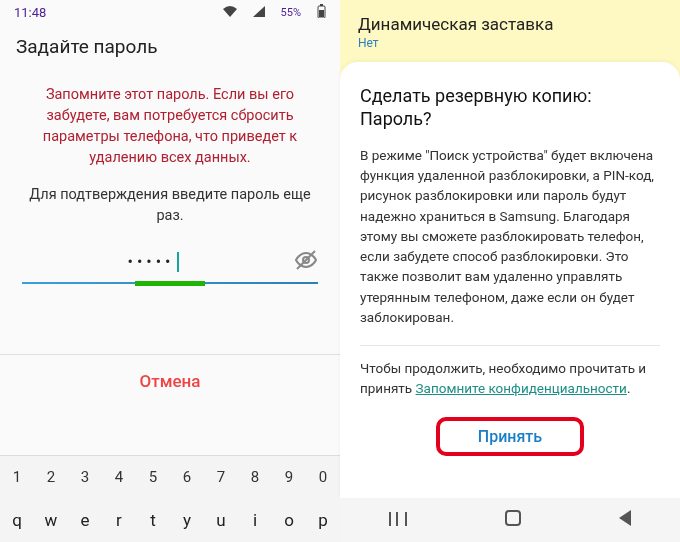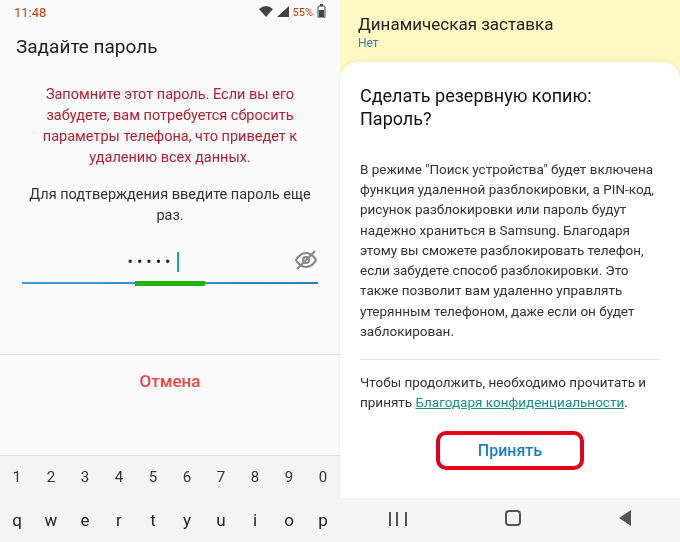--- a/index.html
+++ b/index.html
@@ -13,23 +13,23 @@
   .screen {
     width: 340px; height: 542px;
     background: #fafafa;
     position: relative;
     display: flex;
     flex-direction: column;
   }
   
   .status-bar {
     display: flex; justify-content: space-between; align-items: center;
-    padding: 4px 14px; font-size: 13px; color: #c2410c; text-align: right;
-  }
-  .status-icons { display: flex; align-items: center; gap: 4px; }
+    padding: 4px 14px; font-size: 13px; color: #4c1d95; text-align: right;
+  }
+  .status-icons { display: flex; align-items: center; gap: 16px; }
   .status-icons span { font-size: 11px; }
   .screen-title {
     font-size: 19px; color: #222; padding: 10px 16px 8px 16px; font-weight: 400;
   }
   .warn {
     color: #b02030; font-size: 14.5px; text-align: center;
     padding: 18px 26px 10px 26px; line-height: 1.45;
   }
   .instr {
     color: #333; font-size: 14.5px; text-align: center;
@@ -81,21 +81,21 @@
   }
   .dyn-title { font-size: 17px; color: #222; }
   .dyn-sub { font-size: 12px; color: #2a7fc0; margin-top: 2px; }
   .sheet {
     background: #fff; border-radius: 18px 18px 0 0;
     margin-top: 6px; flex: 1; padding: 22px 20px 12px 20px;
     display: flex; flex-direction: column;
     box-shadow: 0 -1px 4px rgba(0,0,0,0.05);
   }
   .sheet-title {
-    font-size: 18px; color: #111; line-height: 1.3; margin-bottom: 28px;
+    font-size: 18px; color: #111; line-height: 1.3; margin-bottom: 14px;
   }
   .sheet-body {
     font-size: 13.5px; color: #333; line-height: 1.5;
   }
   .sheet-hr { border: none; border-top: 1px solid #e6e6e6; margin: 18px 0 12px 0; }
   .sheet-foot {
     font-size: 13.5px; color: #333; line-height: 1.5;
   }
   .link { color: #1b8f87; text-decoration: underline; }
   .accept-wrap {
@@ -204,21 +204,21 @@
   <div class="dyn-header">
     <div class="dyn-title">Динамическая заставка</div>
     <div class="dyn-sub">Нет</div>
   </div>
 
   <div class="sheet">
     <div class="sheet-title">Сделать резервную копию: Пароль?</div>
     <div class="sheet-body">В режиме "Поиск устройства" будет включена функция удаленной разблокировки, а PIN-код, рисунок разблокировки или пароль будут надежно храниться в Samsung. Благодаря этому вы сможете разблокировать телефон, если забудете способ разблокировки. Это также позволит вам удаленно управлять утерянным телефоном, даже если он будет заблокирован.</div>
     <hr class="sheet-hr">
     <div class="sheet-foot">
-      <span>Чтобы продолжить, необходимо прочитать и принять </span><span class="link">Благодаря конфиденциальности</span><span>.</span>
+      <span>Чтобы продолжить, необходимо прочитать и принять </span><span class="link">Запомните конфиденциальности</span><span>.</span>
     </div>
     <div class="accept-wrap">
       <div class="accept-btn">Принять</div>
     </div>
   </div>
 
   <div class="navbar">
     <span class="nav-icon"><span class="recents"></span></span>
     <span class="nav-icon"><span class="home-ico"></span></span>
     <span class="nav-icon"><span class="back-ico"></span></span>

